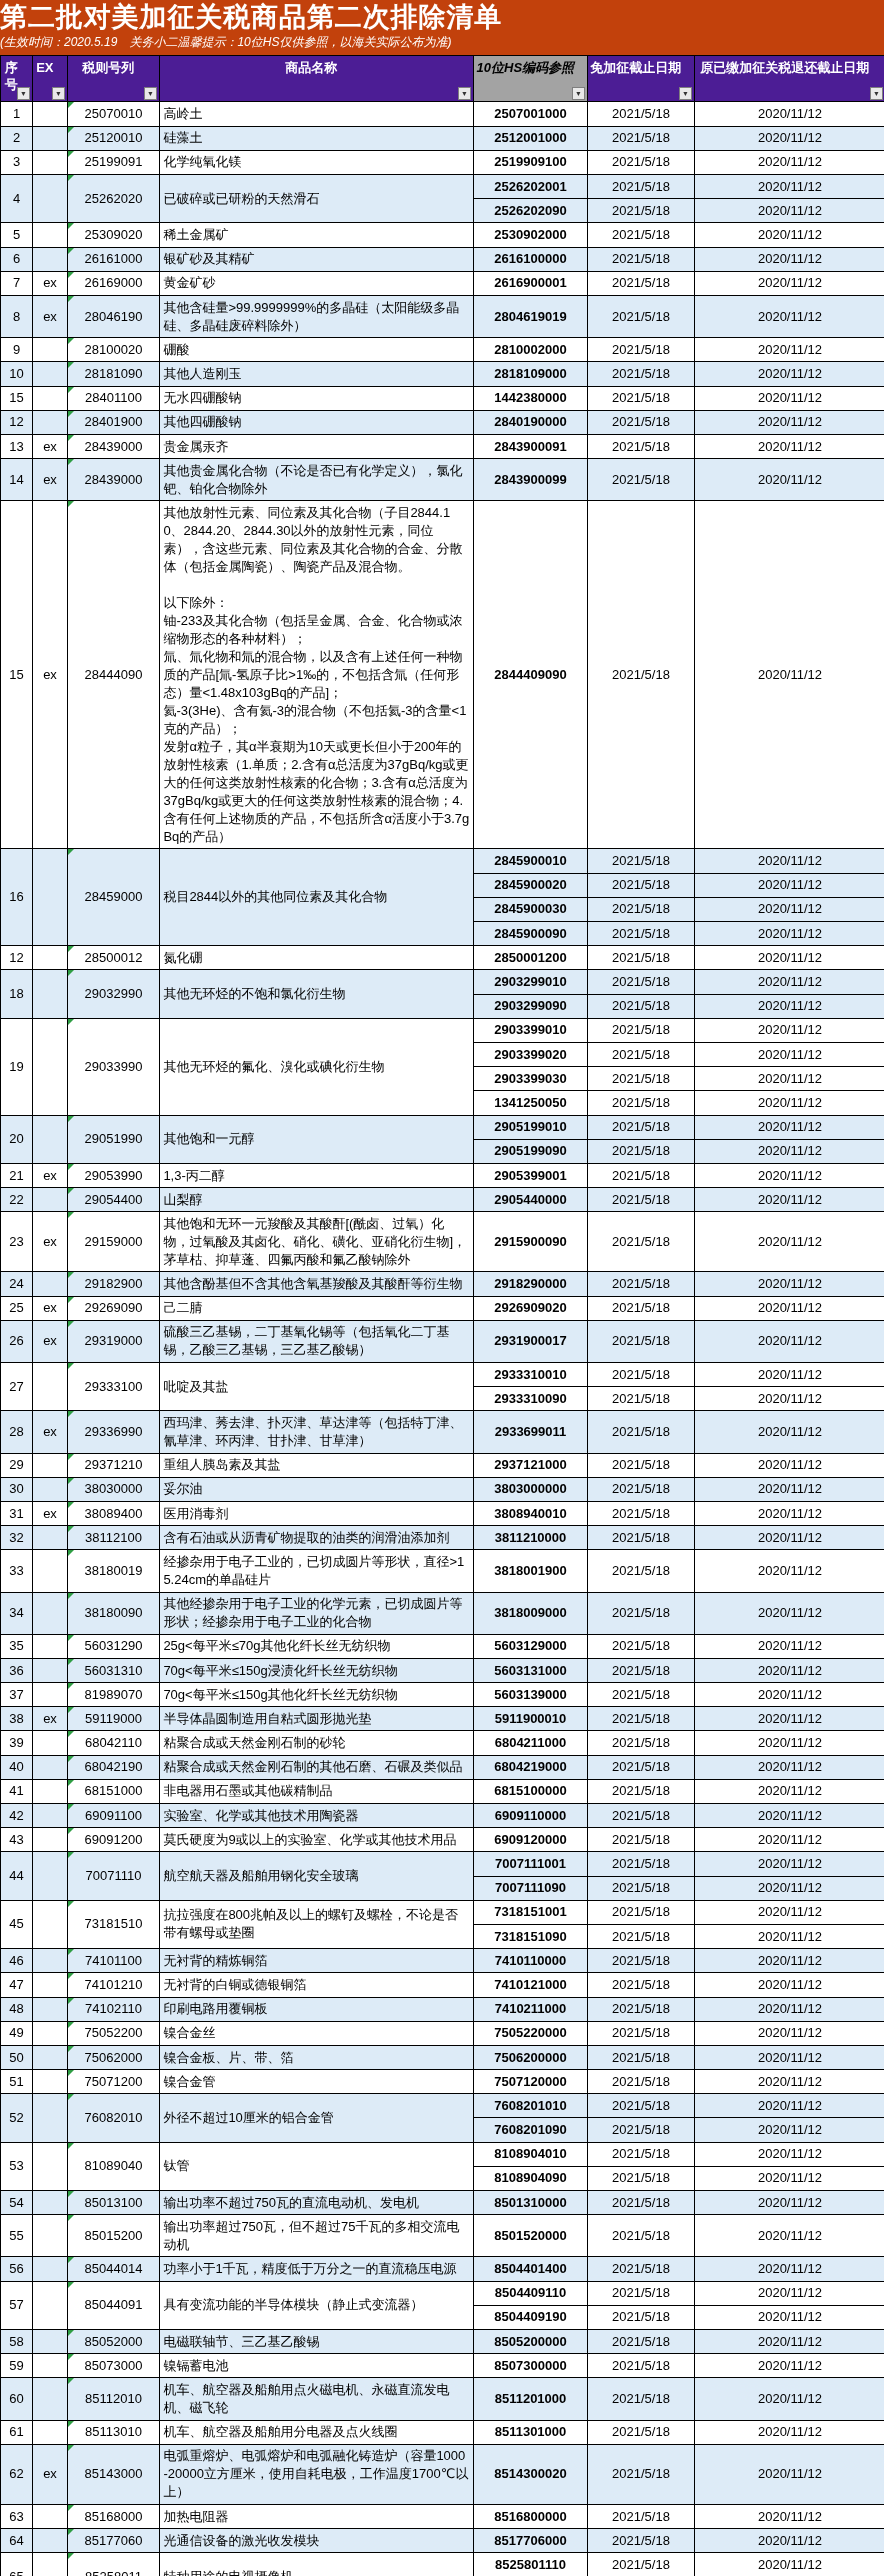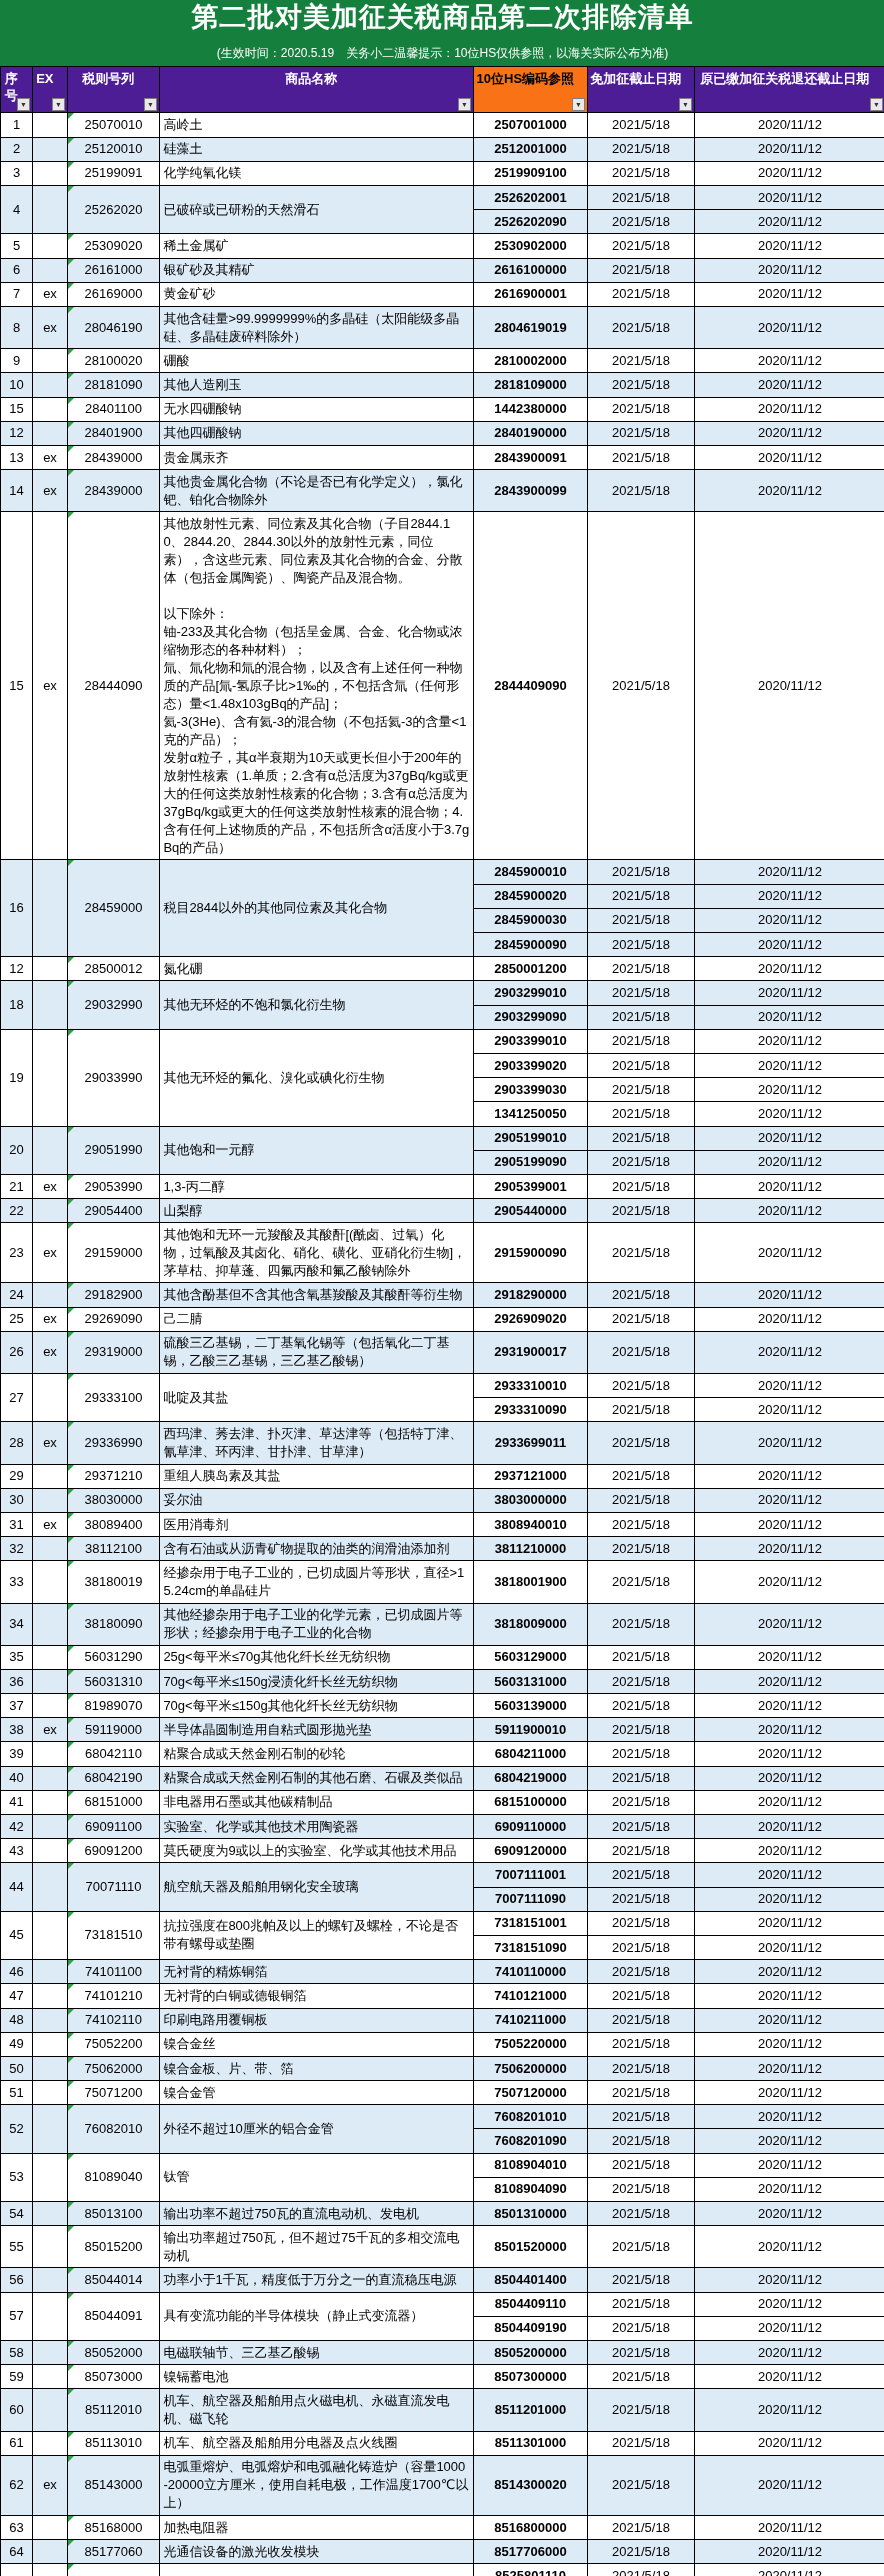--- a/index.html
+++ b/index.html
@@ -1,33 +1,33 @@
 <!DOCTYPE html>
 <html style="font-size:13.7px"><head>
 <meta charset="utf-8">
 <style>
   html,body { margin:0; padding:0; background:#ffffff; }
   body { width:885px; font-family:"Liberation Sans","DejaVu Sans",sans-serif; }
   .page { position:relative; width:885px; }
 
   
-  .banner { background:#15803d; color:#ffffff; text-align:center; padding:3.4px 0 5.2px; }
+  .banner { background:#c2410c; color:#ffffff; padding:3.4px 0 5.2px; }
   .banner .title { font-size:27px; font-weight:bold; line-height:29px; letter-spacing:0.9px; }
-  .banner .subtitle { font-size:12px; line-height:13.7px; margin-top:15px; }
+  .banner .subtitle { font-size:12px; line-height:13.7px; margin-top:4px;font-style:italic; }
 
   
   table { border-collapse:collapse; width:885px; table-layout:fixed; }
   th, td { border:0.9px solid #000; word-break:break-all; }
 
   thead th {
     background:#4c1d95; color:#fff; font-size:13px; font-weight:bold;
     padding:2.6px 12px 8.6px 1.7px; position:relative; height:29px; box-sizing:border-box;
     vertical-align:top; line-height:17px;
   }
-  thead th.hs-col { background:#f97316; color:#000; }
+  thead th.hs-col { background:#a3a3a3; color:#000;font-style:italic; }
 
   .filter-btn {
     position:absolute; right:1.7px; bottom:1.7px; width:13.7px; height:13px;
     background:#e9e9e9; border:0.9px solid #7f7f7f; box-sizing:border-box;
     font-size:6.9px; color:#333; line-height:11px; text-align:center; cursor:pointer;
   }
 
   td { font-size:13px; padding:2.6px 3.4px; line-height:18px; background:#ffffff; height:19px; vertical-align:middle; box-sizing:border-box; }
   tr.alt td { background:#ddebf7; }
 

